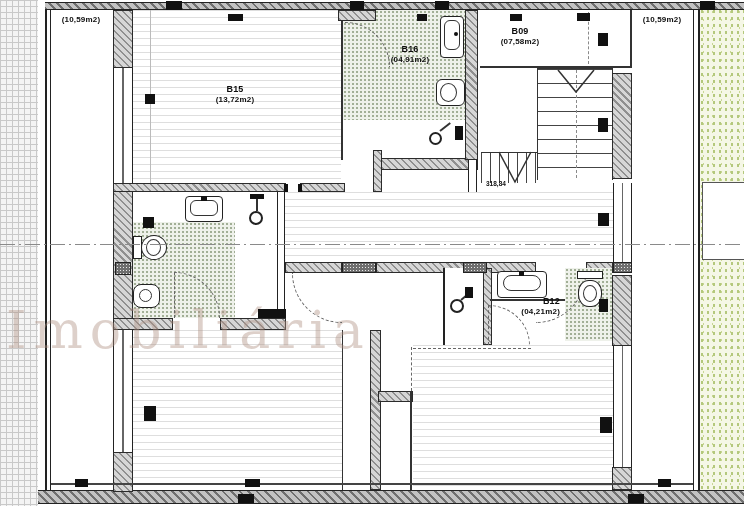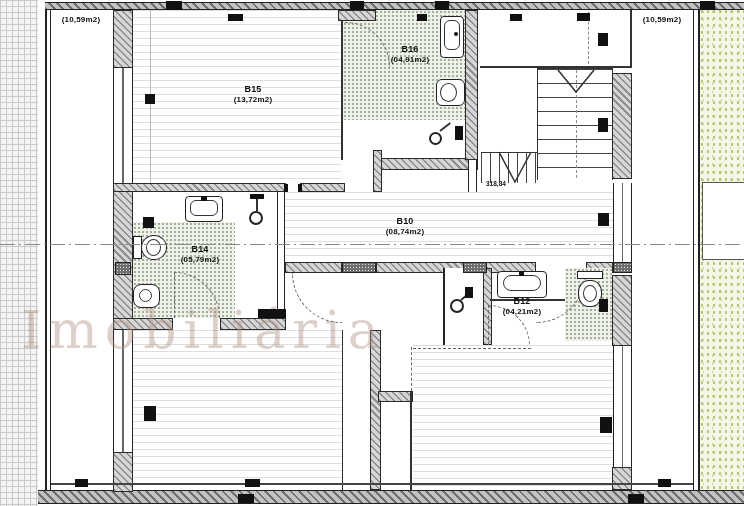--- a/index.html
+++ b/index.html
@@ -36,21 +36,21 @@
   .fix{border:1.5px solid #222;background:#fff;border-radius:4px;z-index:25;}
   .fixin{border:1px solid #333;background:#fff;border-radius:6px;}
   .arc{border:1px dashed #666;background:transparent;z-index:22;}
   .dashv{border-left:1px dashed #666;z-index:22;}
   .dashh{border-top:1px dashed #666;z-index:22;}
   .ddv{border-left:1px dashed #8a8a8a;z-index:22;}
   .thin{background:#333;}
   .wm-mono{font-weight:bold;font-size:330px;line-height:.8;letter-spacing:-38px;
            color:rgba(205,95,95,.28);z-index:18;font-family:"Liberation Sans",sans-serif;}
   .wm-text{font-family:"DejaVu Serif","Liberation Serif",serif;font-size:52px;
-           color:rgba(175,142,128,.42);letter-spacing:7px;z-index:18;white-space:nowrap;padding-left:15px;}
+           color:rgba(175,142,128,.42);letter-spacing:7px;z-index:18;white-space:nowrap;}
   .lvl{font-weight:bold;font-size:6.5px;color:#111;z-index:40;}
   svg{display:block;}
 </style>
 </head>
 <body>
 
 <div id="plan">
 
   <div class="abs grid" style="left:0;top:0;width:38px;height:506px;"></div>
   <div class="abs garden" style="left:699px;top:8px;width:45px;height:484px;"></div>
@@ -72,21 +72,21 @@
   <div class="abs winv" style="left:113px;top:68px;width:20px;height:116px;"></div>
   <div class="abs wall" style="left:113px;top:184px;width:20px;height:146px;"></div>
   <div class="abs speck" style="left:115px;top:262px;width:16px;height:13px;z-index:26;"></div>
   <div class="abs winv" style="left:113px;top:330px;width:20px;height:122px;"></div>
   <div class="abs wall" style="left:113px;top:452px;width:20px;height:40px;"></div>
 
   <div class="abs floor" style="left:133px;top:10px;width:208px;height:174px;"></div>
   <div class="abs" style="left:150px;top:10px;width:1px;height:174px;background:#bbb;"></div>
   <div class="abs blk" style="left:145px;top:94px;width:10px;height:10px;z-index:26;"></div>
   <div class="abs blk" style="left:228px;top:14px;width:15px;height:7px;z-index:26;"></div>
-  <div class="abs lbl" style="left:213px;top:84px;width:80px;">
+  <div class="abs lbl" style="left:195px;top:84px;width:80px;">
     <span>B15</span>
     <span class="ar">(13,72m2)</span>
   </div>
   <div class="abs thin" style="left:341px;top:10px;width:2px;height:150px;"></div>
 
   <div class="abs wall" style="left:113px;top:183px;width:173px;height:9px;"></div>
   <div class="abs wall" style="left:300px;top:183px;width:45px;height:9px;"></div>
   <div class="abs blk" style="left:284px;top:184px;width:4px;height:8px;z-index:26;"></div>
   <div class="abs blk" style="left:298px;top:184px;width:4px;height:8px;z-index:26;"></div>
 
@@ -105,20 +105,24 @@
 
   <div class="abs" style="left:429px;top:132px;width:13px;height:13px;border:2px solid #222;border-radius:50%;z-index:25;"></div>
   <div class="abs thin" style="left:440px;top:130px;width:13px;height:2px;transform:rotate(-38deg);transform-origin:left center;z-index:25;"></div>
   <div class="abs blk" style="left:455px;top:126px;width:8px;height:14px;z-index:25;"></div>
   <div class="abs wall" style="left:381px;top:158px;width:97px;height:12px;"></div>
   <div class="abs wall" style="left:373px;top:150px;width:9px;height:42px;"></div>
 
   <div class="abs wall" style="left:465px;top:10px;width:13px;height:150px;"></div>
   <div class="abs" style="left:468px;top:160px;width:9px;height:76px;background:#fff;border-left:1.5px solid #222;border-right:1.5px solid #222;"></div>
 
+  <div class="abs lbl" style="left:478px;top:26px;width:84px;">
+    <span>B09</span>
+    <span class="ar">(07,58m2)</span>
+  </div>
   <div class="abs thin" style="left:480px;top:66px;width:152px;height:2px;"></div>
   <div class="abs ddv" style="left:588px;top:12px;width:1px;height:52px;"></div>
   <div class="abs thin" style="left:630px;top:10px;width:2px;height:58px;"></div>
   <div class="abs blk" style="left:510px;top:14px;width:12px;height:7px;z-index:26;"></div>
   <div class="abs blk" style="left:577px;top:13px;width:13px;height:8px;z-index:26;"></div>
   <div class="abs blk" style="left:598px;top:33px;width:10px;height:13px;z-index:26;"></div>
 
   <div class="abs" style="left:537px;top:68px;width:76px;height:112px;border-left:1px solid #333;border-right:1px solid #333;border-top:1px solid #333;background:repeating-linear-gradient(180deg,#444 0 1px,transparent 1px 14px);"></div>
   <svg class="abs" style="left:556px;top:68px;z-index:24;" width="40" height="26" viewBox="0 0 40 26">
       <polyline points="2,2 20,24 38,2" fill="none" stroke="#333" stroke-width="1.5"></polyline>
@@ -126,24 +130,20 @@
   <div class="abs ddv" style="left:576px;top:70px;width:1px;height:108px;"></div>
   <div class="abs wall" style="left:612px;top:73px;width:20px;height:106px;"></div>
   <div class="abs" style="left:481px;top:152px;width:56px;height:31px;border-top:1px solid #333;background:repeating-linear-gradient(90deg,#444 0 1px,transparent 1px 9px);"></div>
   <svg class="abs" style="left:497px;top:150px;z-index:24;" width="36" height="34" viewBox="0 0 36 34">
       <polyline points="2,2 18,32 34,2" fill="none" stroke="#333" stroke-width="1.5"></polyline>
     </svg>
   <div class="abs lvl" style="left:486px;top:180px;width:34px;">318,84</div>
   <div class="abs blk" style="left:598px;top:118px;width:10px;height:14px;z-index:26;"></div>
 
   <div class="abs floor" style="left:285px;top:192px;width:330px;height:70px;"></div>
-  <div class="abs lbl" style="left:365px;top:216px;width:80px;">
-    <span>B10</span>
-    <span class="ar">(08,74m2)</span>
-  </div>
   <div class="abs" style="left:277px;top:192px;width:8px;height:126px;background:#fff;border-left:1.5px solid #222;border-right:1.5px solid #222;"></div>
   <div class="abs blk" style="left:598px;top:213px;width:11px;height:13px;z-index:26;"></div>
 
   <div class="abs wall" style="left:285px;top:262px;width:57px;height:11px;"></div>
   <div class="abs speck" style="left:342px;top:262px;width:34px;height:11px;z-index:26;"></div>
   <div class="abs wall" style="left:376px;top:262px;width:160px;height:11px;"></div>
   <div class="abs speck" style="left:463px;top:262px;width:24px;height:11px;z-index:26;"></div>
   <div class="abs wall" style="left:586px;top:262px;width:27px;height:11px;"></div>
   <div class="abs speck" style="left:613px;top:262px;width:19px;height:11px;z-index:26;"></div>
   <div class="abs arc" style="left:292px;top:273px;width:50px;height:50px;border-top:none;border-right:none;border-radius:0 0 0 100%;"></div>
@@ -154,24 +154,20 @@
   <div class="abs fixin" style="left:190px;top:200px;width:28px;height:16px;z-index:26;"></div>
   <div class="abs blk" style="left:201px;top:196px;width:6px;height:5px;z-index:27;"></div>
   <div class="abs blk" style="left:250px;top:194px;width:14px;height:5px;z-index:25;"></div>
   <div class="abs thin" style="left:256px;top:199px;width:2px;height:12px;z-index:25;"></div>
   <div class="abs" style="left:249px;top:211px;width:14px;height:14px;border:2px solid #222;border-radius:50%;z-index:25;"></div>
   <div class="abs" style="left:133px;top:236px;width:9px;height:23px;border:1.5px solid #222;background:#fff;z-index:25;"></div>
   <div class="abs fix" style="left:141px;top:235px;width:26px;height:25px;border-radius:50%;"></div>
   <div class="abs fixin" style="left:146px;top:239px;width:15px;height:17px;border-radius:50%;z-index:26;"></div>
   <div class="abs fix" style="left:133px;top:284px;width:27px;height:24px;border-radius:8px;"></div>
   <div class="abs fixin" style="left:139px;top:289px;width:13px;height:13px;border-radius:50%;z-index:26;"></div>
-  <div class="abs lbl" style="left:160px;top:244px;width:80px;">
-    <span>B14</span>
-    <span class="ar">(05,79m2)</span>
-  </div>
   <div class="abs arc" style="left:174px;top:272px;width:46px;height:46px;border-left:none;border-bottom:none;border-radius:0 100% 0 0;"></div>
   <div class="abs dashv" style="left:174px;top:272px;width:1px;height:46px;"></div>
   <div class="abs wall" style="left:113px;top:318px;width:60px;height:12px;"></div>
   <div class="abs wall" style="left:220px;top:318px;width:66px;height:12px;"></div>
   <div class="abs blk" style="left:258px;top:309px;width:28px;height:9px;z-index:26;"></div>
   <div class="abs blk" style="left:143px;top:217px;width:11px;height:11px;z-index:26;"></div>
 
   <div class="abs floor" style="left:133px;top:330px;width:209px;height:160px;"></div>
   <div class="abs" style="left:342px;top:330px;width:28px;height:160px;background:#fff;border-left:1px solid #333;"></div>
   <div class="abs blk" style="left:144px;top:406px;width:12px;height:15px;z-index:26;"></div>
@@ -189,21 +185,21 @@
   <div class="abs dashh" style="left:413px;top:348px;width:118px;height:1px;"></div>
 
   <div class="abs stip" style="left:565px;top:268px;width:47px;height:73px;"></div>
   <div class="abs fix" style="left:497px;top:271px;width:50px;height:27px;"></div>
   <div class="abs fixin" style="left:503px;top:275px;width:38px;height:16px;border-radius:8px;z-index:26;"></div>
   <div class="abs blk" style="left:519px;top:271px;width:5px;height:5px;z-index:27;"></div>
   <div class="abs thin" style="left:490px;top:299px;width:75px;height:1.5px;"></div>
   <div class="abs" style="left:577px;top:271px;width:26px;height:8px;border:1.5px solid #222;background:#fff;z-index:25;"></div>
   <div class="abs fix" style="left:578px;top:280px;width:24px;height:27px;border-radius:45%;"></div>
   <div class="abs fixin" style="left:583px;top:285px;width:14px;height:17px;border-radius:50%;z-index:26;"></div>
-  <div class="abs lbl" style="left:484px;top:296px;width:76px;">
+  <div class="abs lbl" style="left:484px;top:296px;width:76px;text-align:right;">
     <span>B12</span>
     <span class="ar">(04,21m2)</span>
   </div>
   <div class="abs blk" style="left:599px;top:299px;width:9px;height:13px;z-index:26;"></div>
   <div class="abs arc" style="left:488px;top:305px;width:42px;height:40px;border-left:none;border-bottom:none;border-radius:0 100% 0 0;"></div>
   <div class="abs dashv" style="left:488px;top:305px;width:1px;height:40px;"></div>
 
   <div class="abs floor" style="left:413px;top:345px;width:200px;height:145px;"></div>
   <div class="abs blk" style="left:600px;top:417px;width:12px;height:16px;z-index:26;"></div>
 

